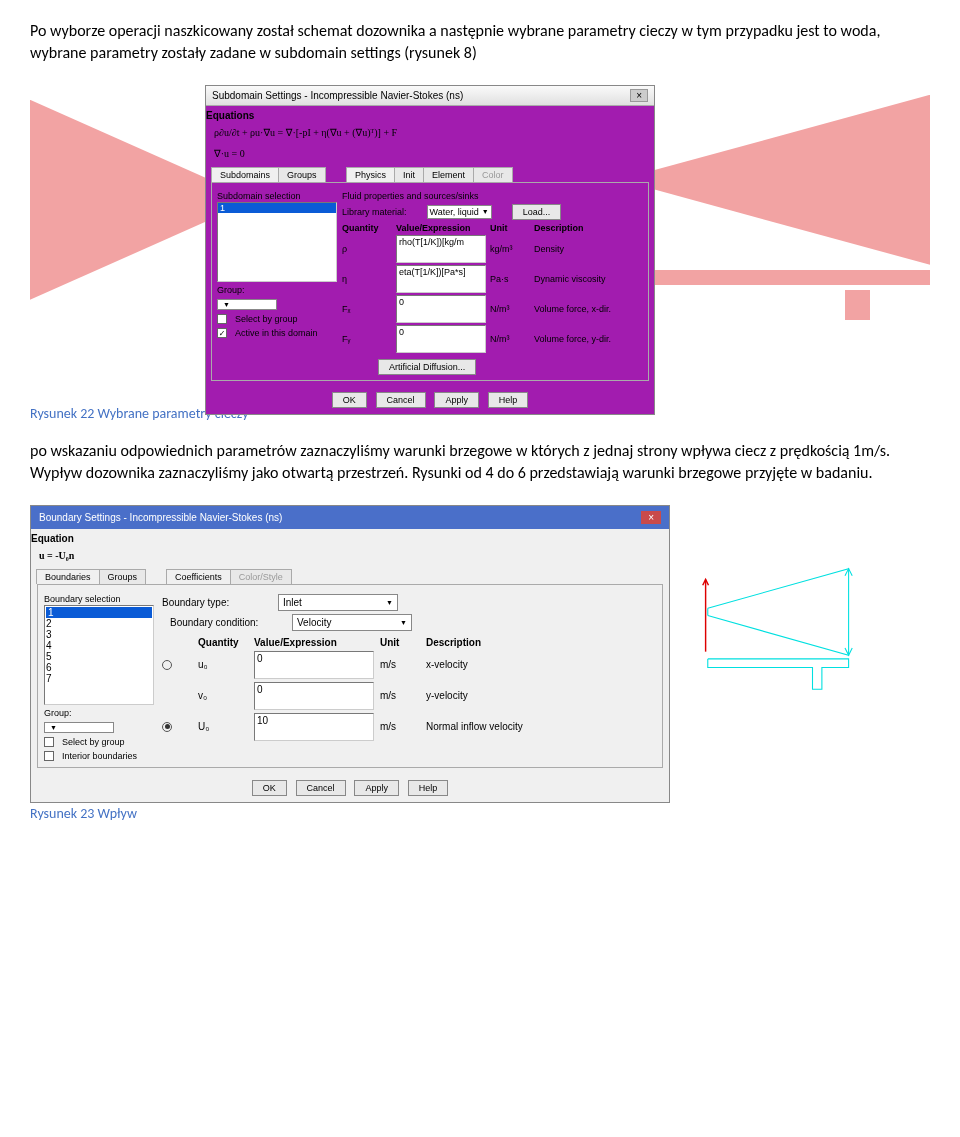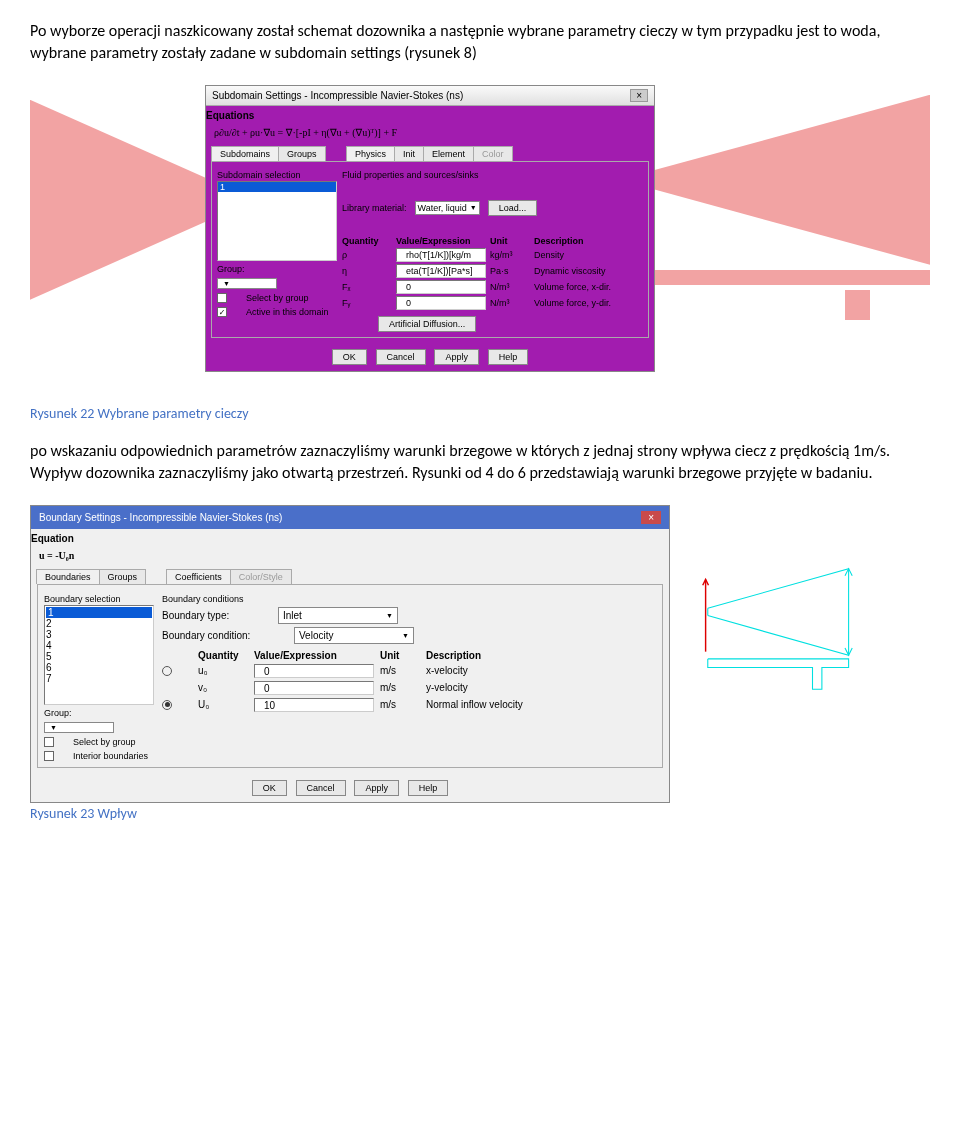--- a/index.html
+++ b/index.html
@@ -18,26 +18,26 @@
   .eqn { padding: 2px 8px 8px 8px; font-family: 'Times New Roman', serif; }
   .tabs { display: flex; margin-left: 5px; }
   .tab { padding: 2px 8px; background: #e8e8e8; border: 1px solid #aaa; border-bottom: none; margin-right: -1px; font-size: 9px;}
   .tab.active { background: #f0f0f0; }
   .tab.dis { color: #999; }
   .panel { border: 1px solid #aaa; margin: 0 5px 5px 5px; padding: 5px; display: flex; gap: 5px; }
   .left-col { width: 120px; }
   .listbox { background: white; border: 1px inset #ccc; height: 80px; width: 100%; overflow: hidden; font-size: 9px;}
   .list-sel { background: #0a5bd6; color: white; padding: 0 2px; }
   .mini-label { font-size: 9px; display: block; margin: 3px 0 1px 0; }
-  .chk-row { font-size: 9px; margin-top: 4px; display: flex; align-items: center; gap: 19px; }
+  .chk-row { font-size: 9px; margin-top: 4px; display: flex; align-items: center; gap: 8px; }
   .chk { width: 10px; height: 10px; border: 1px solid #666; background: white; display: inline-flex; align-items: center; justify-content: center; font-size: 8px; }
   .right-col { flex: 1; }
   .prop-grid { display: grid; grid-template-columns: 50px 90px 40px auto; gap: 2px 4px; font-size: 9px; align-items: center; }
   .hdr { font-weight: bold; }
-  .inp { background: white; border: 1px inset #ccc; padding: 1px 9px; height: 14px; overflow: hidden; white-space: nowrap; }
+  .inp { background: white; border: 1px inset #ccc; padding: 1px 2px; height: 28px; overflow: hidden; white-space: nowrap; }
   .sel { background: white; border: 1px solid #888; padding: 1px 2px; display: inline-flex; align-items: center; gap: 3px; }
   .dd-ar { font-size: 7px; }
   .btn { background: #e8e8e8; border: 1px solid #888; padding: 2px 10px; font-size: 9px; display: inline-block; }
   .btn-row { text-align: center; padding: 6px; }
   .btn-row .btn { margin: 0 3px; }
   .fig-caption { color: #4472c4; font-size: 14px; margin: 10px 0 18px 0; }
   .fig-container2 { position: relative; width: 900px; height: 290px; margin: 10px 0; }
   .shape2-tri { position: absolute; right: 45px; top: 60px; width: 210px; height: 130px; }
   .cy-line { stroke: #00e0e0; stroke-width: 1.5; fill: none; }
   .red-arrow { stroke: #d00; stroke-width: 2; fill: none; }
@@ -65,20 +65,21 @@
     <div class="bar-r2"></div>
   </div>
 
   <div class="dialog1">
     <div class="title-bar">
       <span>Subdomain Settings - Incompressible Navier-Stokes (ns)</span>
       <span class="close-btn">×</span>
     </div>
     <div class="sect-label">Equations</div>
     <div class="eqn">ρ∂u/∂t + ρu·∇u = ∇·[-pI + η(∇u + (∇u)ᵀ)] + F</div>
+    <div class="eqn">∇·u = 0</div>
     <div style="display:flex;">
       <div style="width:135px;">
         <div class="tabs">
           <span class="tab active">Subdomains</span>
           <span class="tab">Groups</span>
         </div>
       </div>
       <div>
         <div class="tabs">
           <span class="tab active">Physics</span>
@@ -103,21 +104,21 @@
             <span class="chk"></span>
             <span>Select by group</span>
           </div>
         <div class="chk-row">
             <span class="chk">✓</span>
             <span>Active in this domain</span>
           </div>
       </div>
       <div class="right-col">
         <span class="mini-label">Fluid properties and sources/sinks</span>
-        <div style="display:flex; gap:8px; align-items:center; font-size:9px; margin:20px 0;">
+        <div style="display:flex; gap:20px; align-items:center; font-size:9px; margin:3px 0;">
           <span>Library material:</span>
           <span class="sel">
               <span>Water, liquid</span>
               <span class="dd-ar">▼</span>
             </span>
           <span class="btn">Load...</span>
         </div>
         <div class="prop-grid">
           <span class="hdr">Quantity</span>
           <span class="hdr">Value/Expression</span>
@@ -217,29 +218,28 @@
         <div class="chk-row">
             <span class="chk"></span>
             <span>Select by group</span>
           </div>
         <div class="chk-row">
             <span class="chk"></span>
             <span>Interior boundaries</span>
           </div>
       </div>
       <div style="flex:1;">
-        <span class="mini-label">Boundary conditions</span>
         <div style="display:flex; gap:6px; align-items:center; font-size:10px; margin:3px 0;">
           <span style="width:110px;">Boundary type:</span>
           <span class="drop">
               <span>Inlet</span>
               <span class="dd-ar">▼</span>
             </span>
         </div>
-        <div style="display:flex; gap:22px; align-items:center; font-size:10px; margin:3px 0 6px 0;">
+        <div style="display:flex; gap:12px; align-items:center; font-size:10px; margin:3px 0 6px 8px;">
           <span style="width:110px;">Boundary condition:</span>
           <span class="drop">
               <span>Velocity</span>
               <span class="dd-ar">▼</span>
             </span>
         </div>
         <div class="prop-grid2">
           <span></span>
           <span class="hdr">Quantity</span>
           <span class="hdr">Value/Expression</span>

